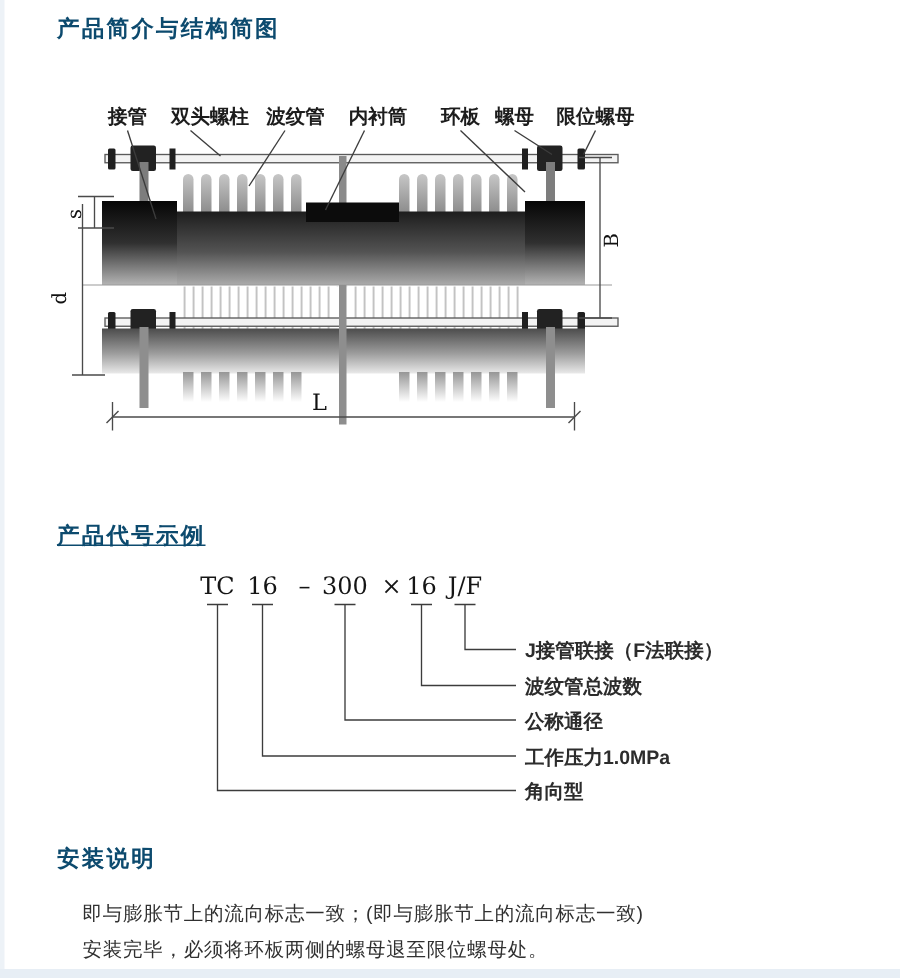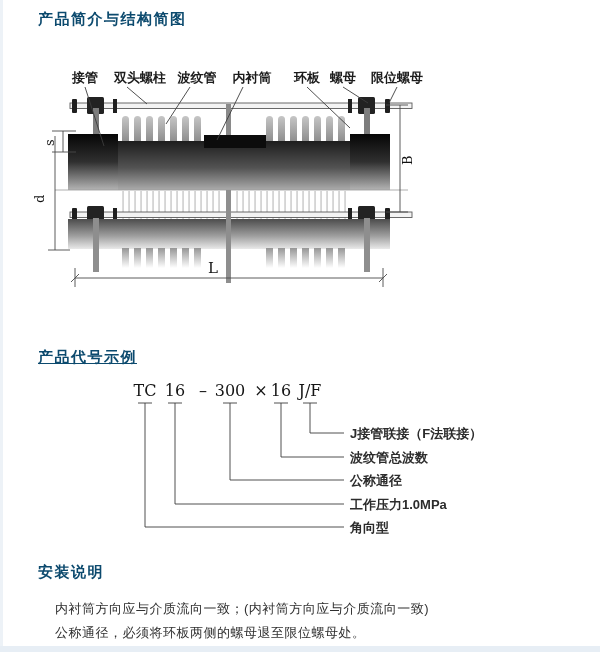--- a/index.html
+++ b/index.html
@@ -197,16 +197,16 @@
       <text class="callout" x="350" y="462">波纹管总波数</text>
       <text class="callout" x="350" y="485">公称通径</text>
       <text class="callout" x="350" y="509">工作压力1.0MPa</text>
       <text class="callout" x="350" y="532">角向型</text>
     </g>
   </svg>
 
   <div class="abs sec-title" style="left:38px;top:563px;">安装说明</div>
 
   <div class="abs" style="left:55px;top:597px;width:500px;">
-    <div class="install-line">内衬筒方向应与介质流向一致；(内衬筒方向应与介质流向一致)</div>
-    <div class="install-line">公称通径，必须将环板两侧的螺母退至限位螺母处。</div>
+    <div class="install-line">即与膨胀节上的流向标志一致；(即与膨胀节上的流向标志一致)</div>
+    <div class="install-line">安装完毕，必须将环板两侧的螺母退至限位螺母处。</div>
   </div>
 </div>
 
 </body></html>

